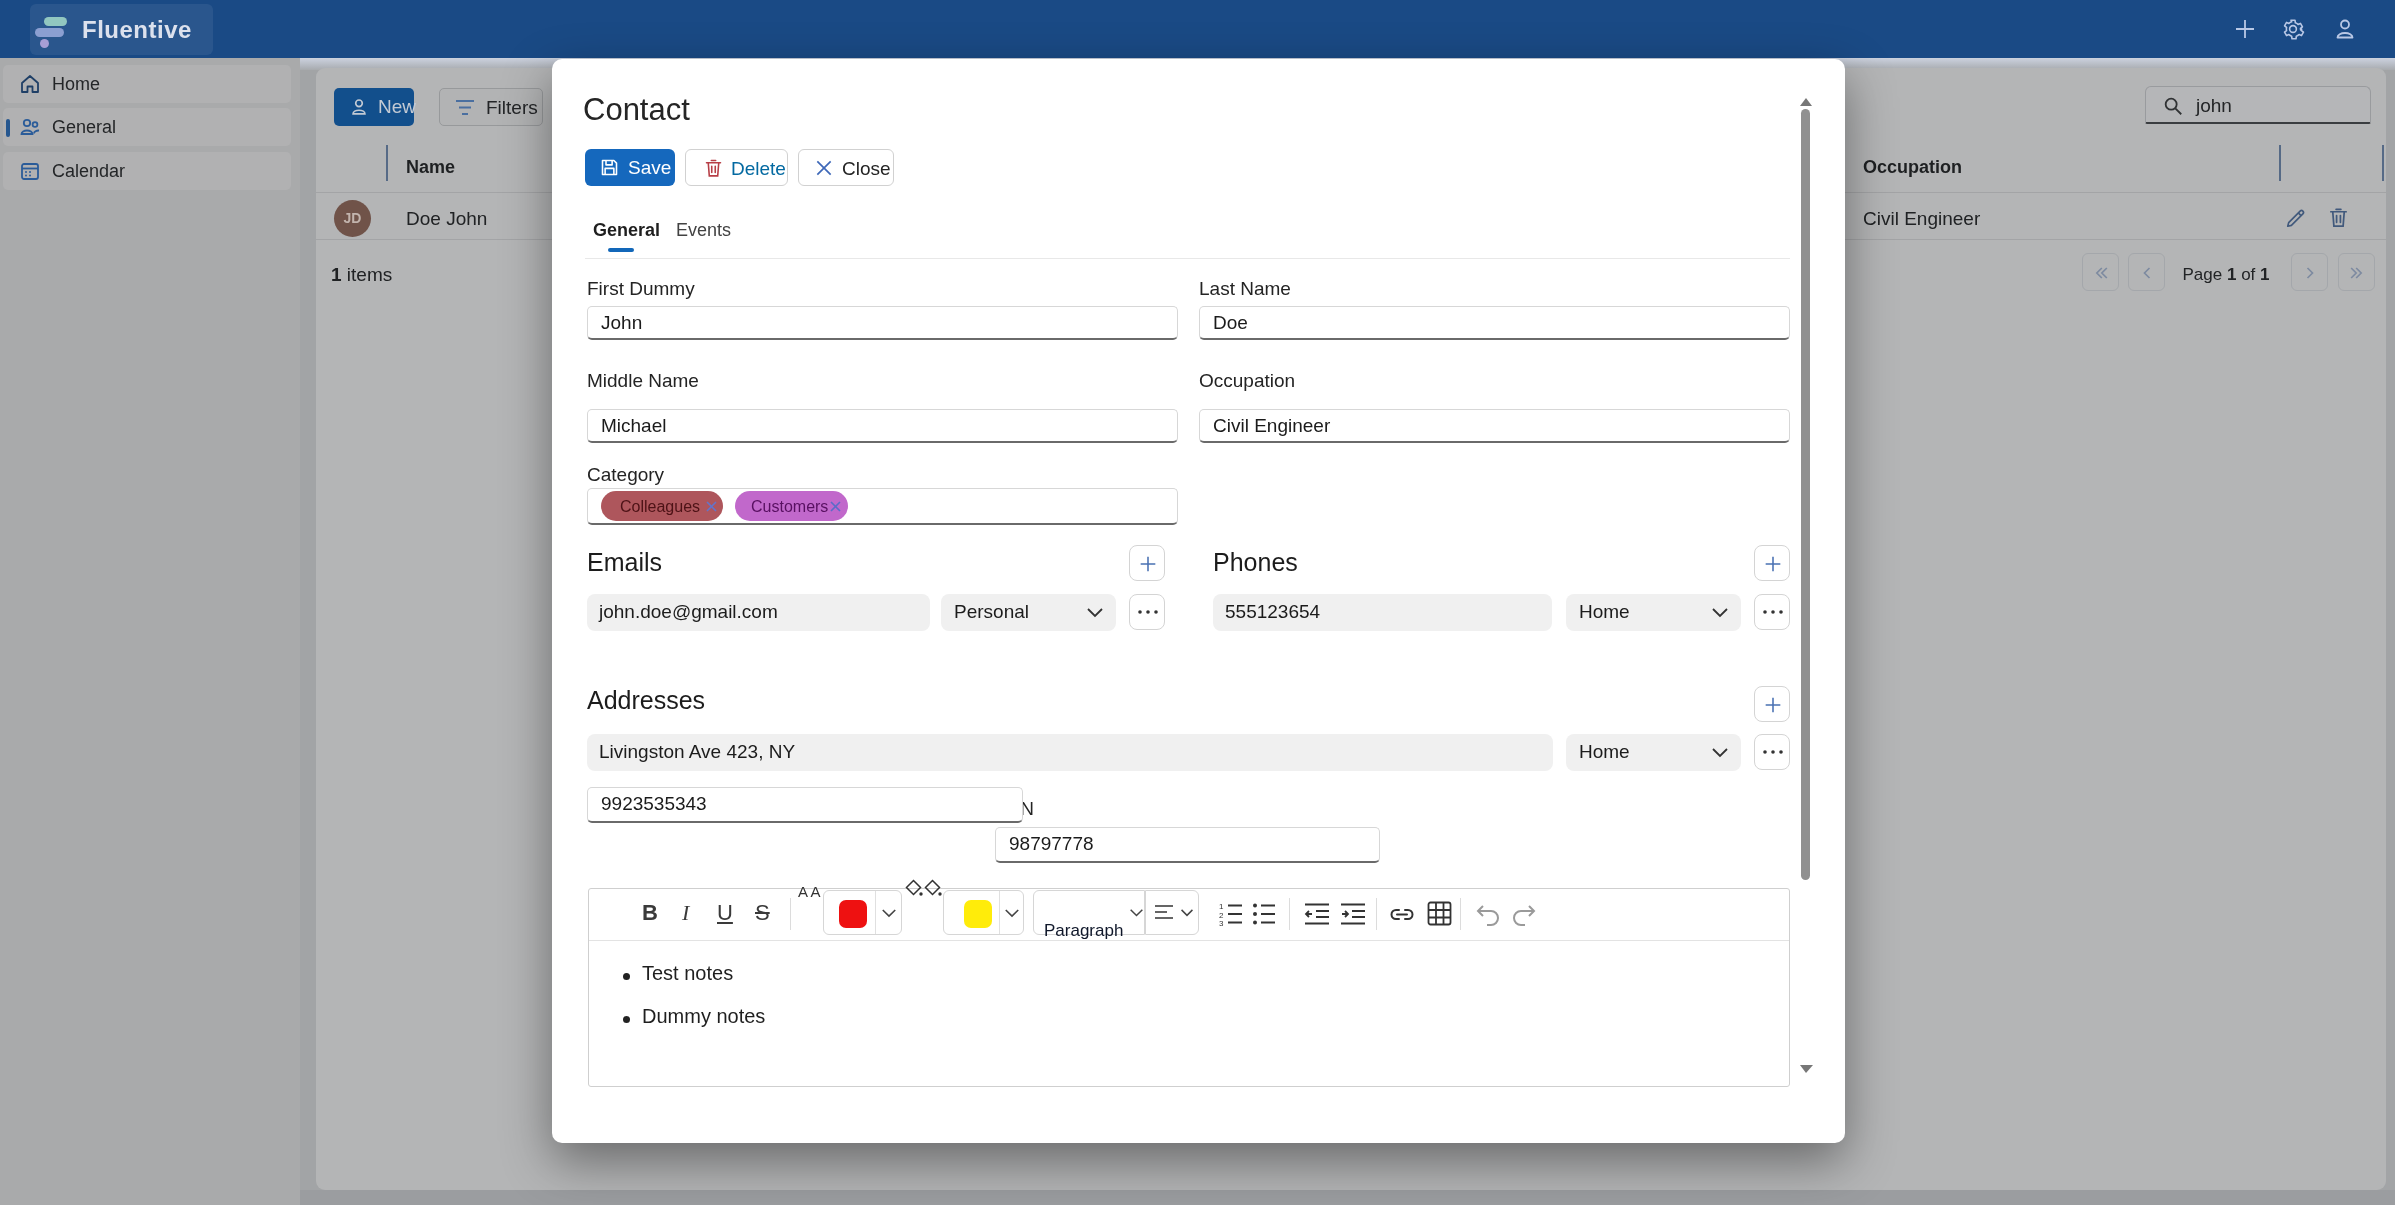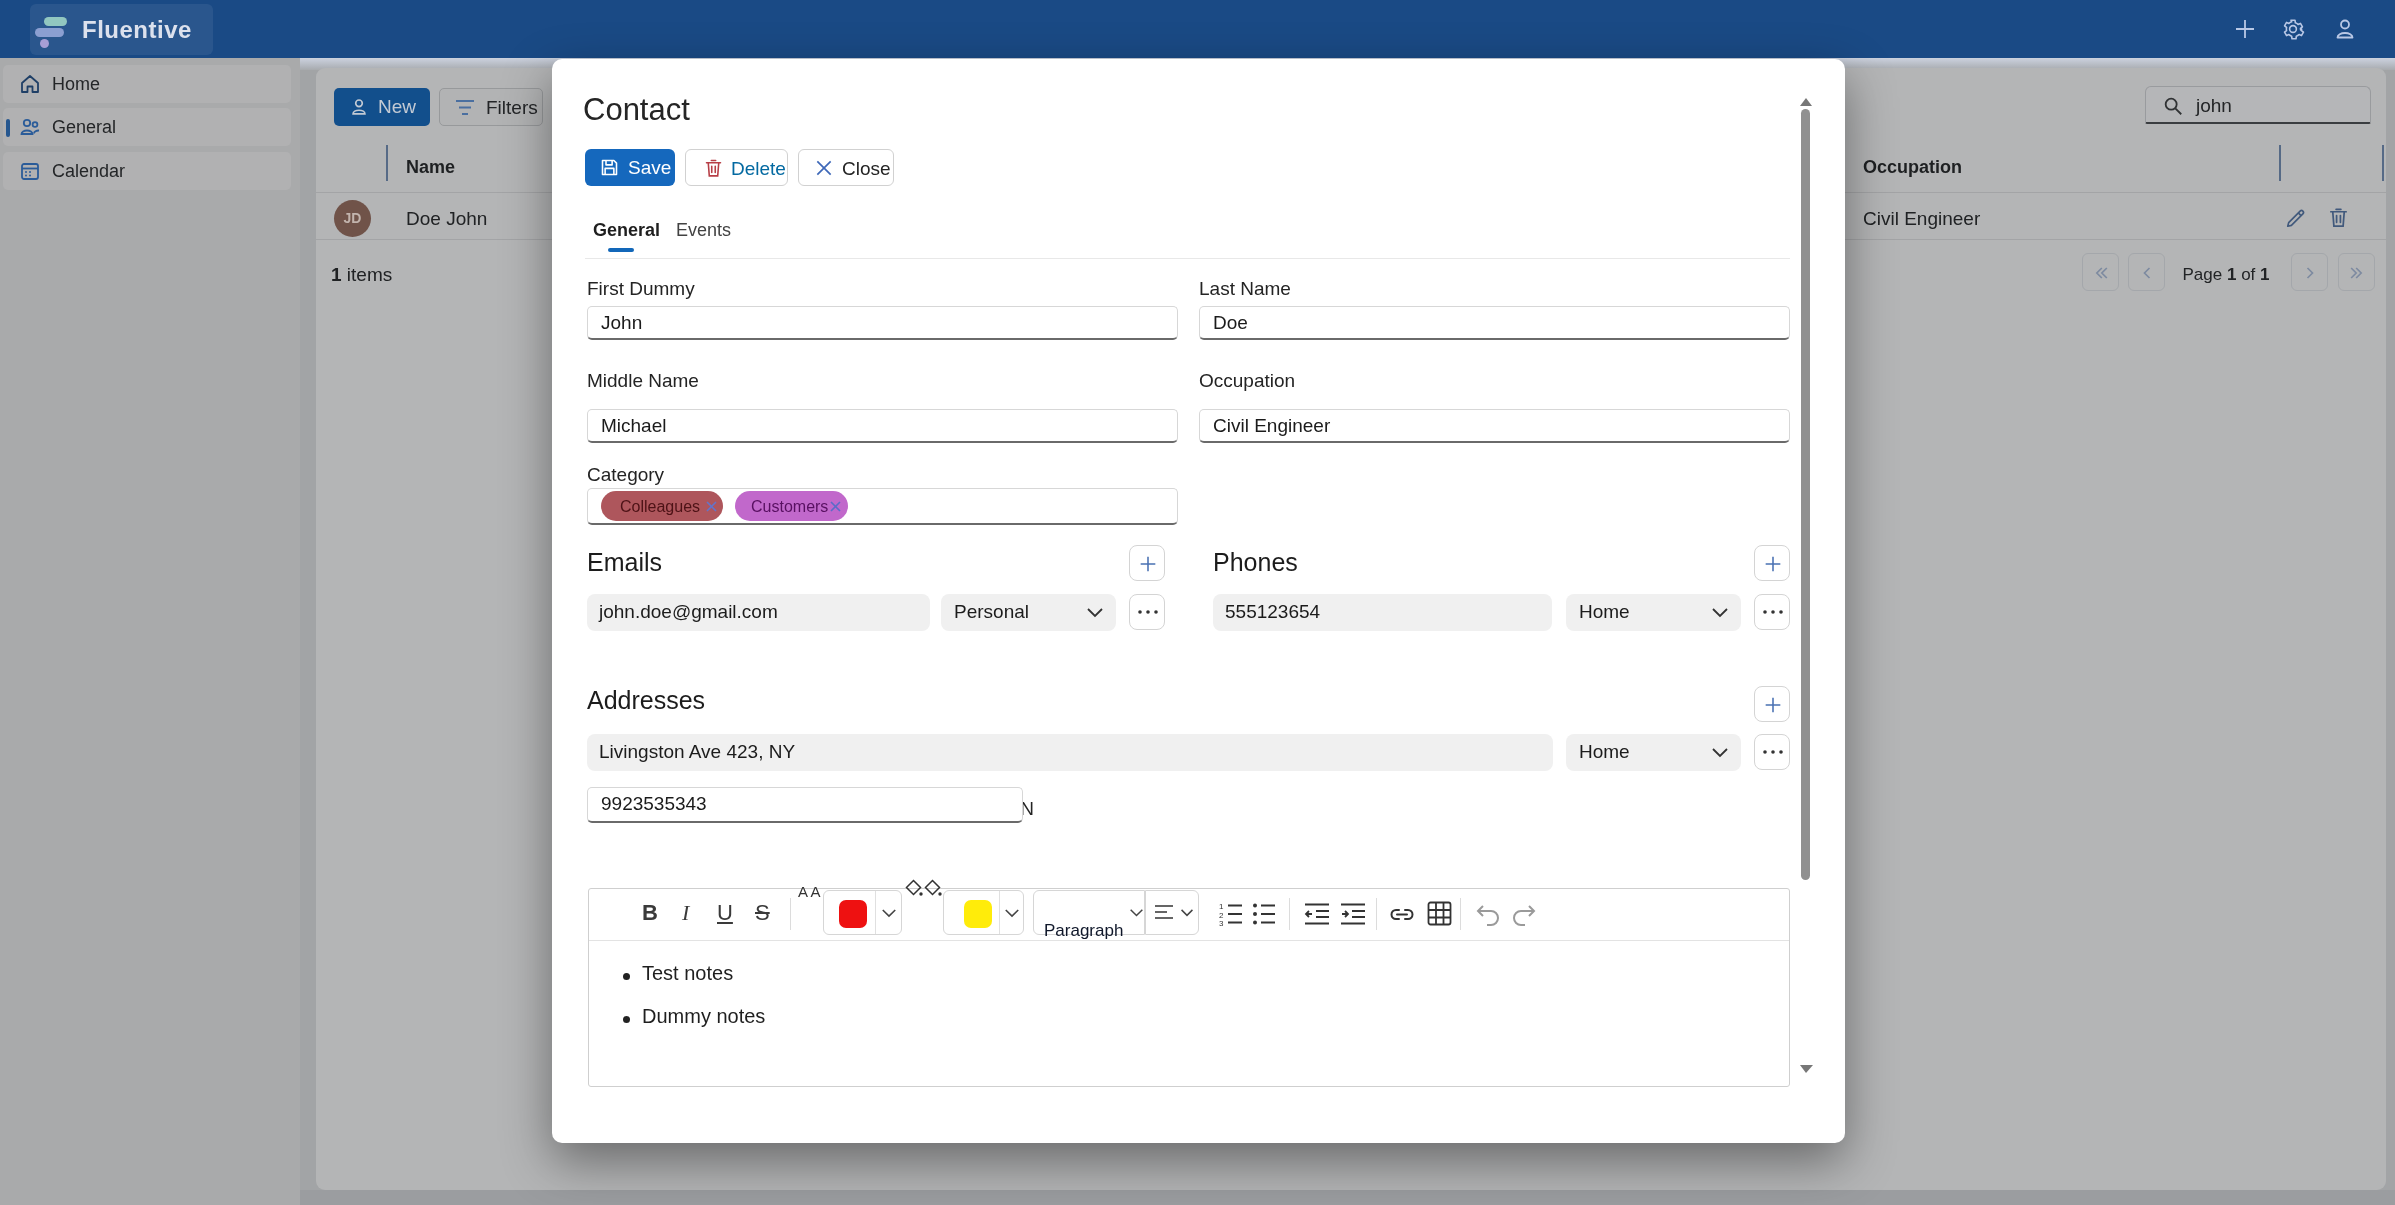--- a/index.html
+++ b/index.html
@@ -23,21 +23,21 @@
 
 
 #sidebar { position:absolute; left:0; top:58px; width:300px; height:1147px; background:#a9aaab; }
 .navitem { position:absolute; left:3px; width:288px; height:38px; background:#b1b1b2; border-radius:5px; }
 .navitem .ic { position:absolute; left:15px; top:7px; width:24px; height:24px; }
 .navitem .lbl { position:absolute; left:49px; top:9px; font-size:18px; color:#242628; }
 #navsel { position:absolute; left:6px; top:61px; width:4px; height:18px; border-radius:2px; background:#26578f; }
 
 
 #panel { position:absolute; left:316px; top:68px; width:2070px; height:1122px; background:#b4b5b6; border-radius:9px; }
-#btnNew { position:absolute; left:18px; top:20px; width:96px; height:38px; background:#124f8c; border-radius:5px;padding-left:12px; }
+#btnNew { position:absolute; left:18px; top:20px; width:80px; height:38px; background:#124f8c; border-radius:5px;padding-left:12px; }
 #btnNew .lbl { position:absolute; left:44px; top:8px; font-size:19px; color:#c3cad4; }
 #btnFilters { position:absolute; left:123px; top:20px; width:104px; height:38px; background:#b2b3b4; border:1px solid #97999b; border-radius:5px; }
 #btnFilters .lbl { position:absolute; left:46px; top:8px; font-size:19px; color:#232527; }
 .coldiv { position:absolute; top:77px; width:2px; height:36px; background:#566a86; }
 .hdrlbl { position:absolute; top:89px; font-size:18px; font-weight:700; color:#1e2022; }
 .rowdiv { position:absolute; left:0; width:2070px; height:1px; background:#a3a4a6; }
 #avatar { position:absolute; left:18px; top:132px; width:37px; height:37px; border-radius:50%; background:#705349; }
 #avatar span { position:absolute; left:0; top:10px; width:37px; text-align:center; font-size:14px; font-weight:700; color:#c2b4ad; }
 .celltxt { position:absolute; font-size:19px; color:#202224;text-align:center; }
 #search { position:absolute; left:1829px; top:18px; width:226px; height:38px; background:#b5b6b8; border:1px solid #999b9e; border-bottom:2px solid #3a3d40; border-radius:6px 6px 2px 2px; }
@@ -341,20 +341,23 @@
         <circle cx="11" cy="3" r="1.8" fill="#333"></circle>
         <circle cx="19" cy="3" r="1.8" fill="#333"></circle>
       </svg>
     </div>
 
   <div class="flabel" style="left:35px; top:739px;">TIN</div>
   <div class="flabel" style="left:443px; top:739px;">SSN</div>
   <div class="finput" style="left:35px; top:728px; width:436px; height:36px;">
       <span>9923535343</span>
     </div>
+  <div class="finput" style="left:443px; top:768px; width:385px; height:36px;">
+      <span>98797778</span>
+    </div>
 
   <div id="editor">
     <div class="tbt" style="left:53px; font-weight:700;">B</div>
     <div class="tbt" style="left:93px; font-family:'Liberation Serif',serif; font-style:italic;">I</div>
     <div class="tbt" style="left:128px; text-decoration:underline;">U</div>
     <div class="tbt" style="left:166px; text-decoration:line-through;">S</div>
     <div class="tsep" style="left:201px;"></div>
     <div style="position:absolute; left:209px; top:-6px; font-size:15px; color:#333;">A A</div>
     <div class="cw" style="left:234px; width:79px;">
       <div class="sq" style="left:15px; background:#ee1111;"></div>

